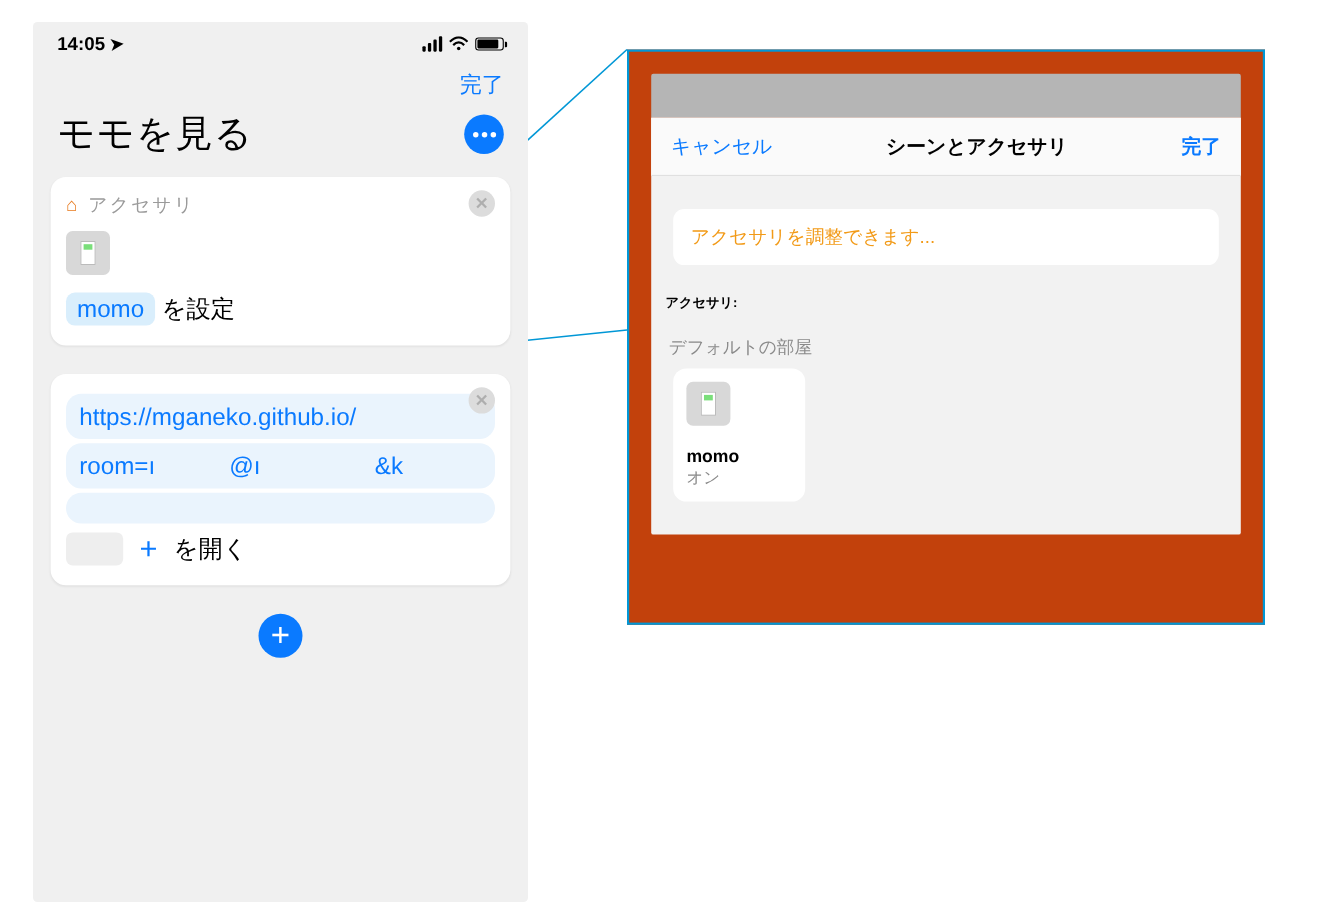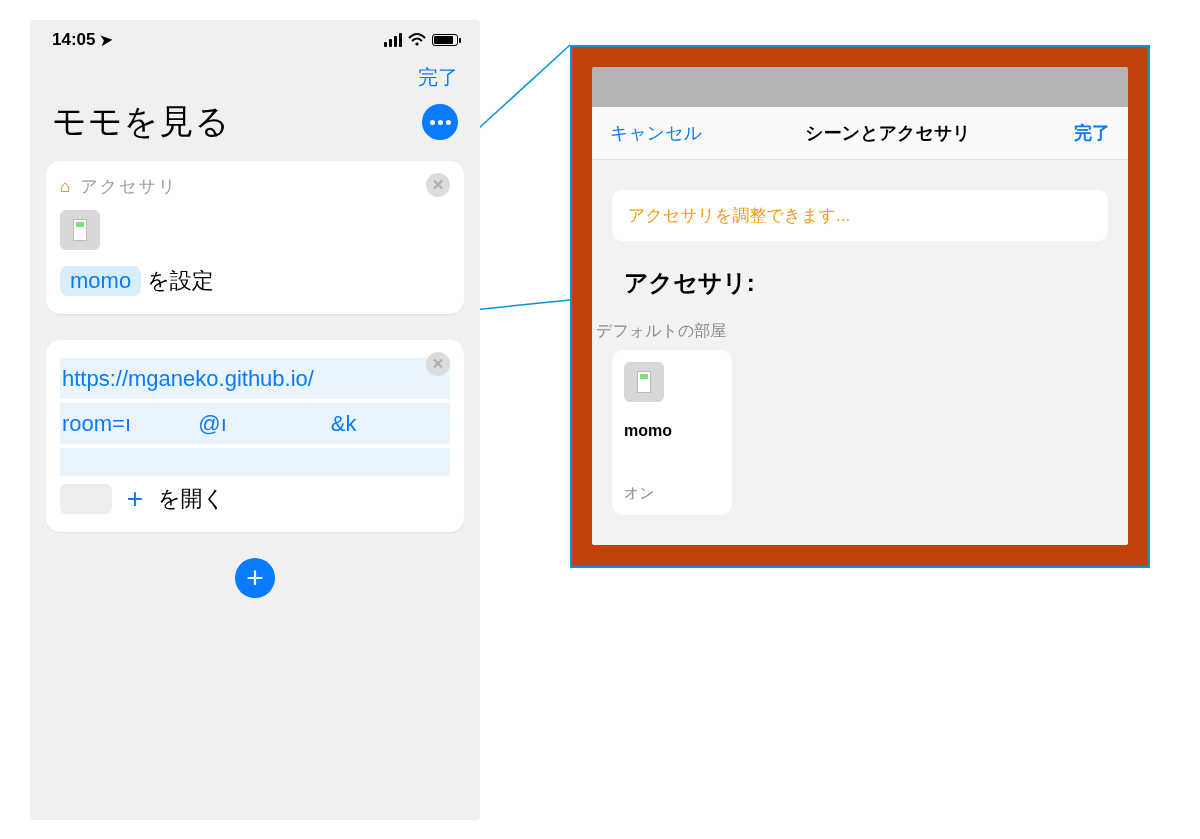--- a/index.html
+++ b/index.html
@@ -99,22 +99,22 @@
     margin-top:16px;font-size:22px;font-weight:400;display:flex;align-items:center;gap:6px;
   }
   .pill {
     background:#d9eefc;color:#0a7aff;padding:2px 10px;border-radius:8px;
   }
   .url-block { padding-top:4px; }
   .url-line {
     background:#eaf4fd;
     color:#0a7aff;
     font-size:22px;
-    padding:4px 2px;
-    border-radius:0;
+    padding:4px 12px;
+    border-radius:14px;
     margin-bottom:4px;
     line-height:1.5;
   }
   .open-row {
     display:flex;align-items:center;gap:10px;margin-top:8px;
     font-size:22px;color:#000;
   }
   .open-box {
     width:52px;height:30px;background:#eee;border-radius:6px;
   }
@@ -159,34 +159,34 @@
   .modal-hdr .cancel{color:#0a7aff;}
   .modal-hdr .mtitle{font-weight:700;color:#000;}
   .modal-hdr .mdone{color:#0a7aff;font-weight:600;}
 
   .select-row {
     margin:30px 20px 0;
     background:#fff;border-radius:10px;padding:14px 16px;
     color:#f29a17;font-size:17px;
   }
   .acc-title {
-    margin:26px 32px 4px;font-size:24px;font-weight:700;color:#000;
+    margin:26px 13px 4px;font-size:12px;font-weight:700;color:#000;
   }
   .acc-sub {
     margin:0 20px;font-size:14px;color:#8a8a8a;
   }
   .room-label {
-    margin:22px 4px 8px;color:#8a8a8a;font-size:16px;
+    margin:22px 16px 8px;color:#8a8a8a;font-size:16px;
   }
   .acc-tile {
     margin:0 20px;width:120px;background:#fff;border-radius:12px;padding:12px;
   }
   .acc-tile .switch-tile{margin-top:0;}
   .acc-name{margin-top:20px;font-weight:700;font-size:16px;color:#000;}
-  .acc-state{font-size:15px;color:#8a8a8a;margin-top:44px;}
+  .acc-state{font-size:15px;color:#8a8a8a;}
 
   .home-icon { font-size:17px;color:#e87b20;}
   .safari-icon {
     width:20px;height:20px;border-radius:50%;border:2px solid #2a8cff;position:relative;
     display:inline-block;vertical-align:middle;
   }
   .safari-icon::before{
     content:"";position:absolute;left:50%;top:50%;width:0;height:0;
     border-left:3px solid transparent;border-right:3px solid transparent;border-bottom:8px solid #e23a3a;
     transform:translate(-50%,-60%) rotate(40deg);

